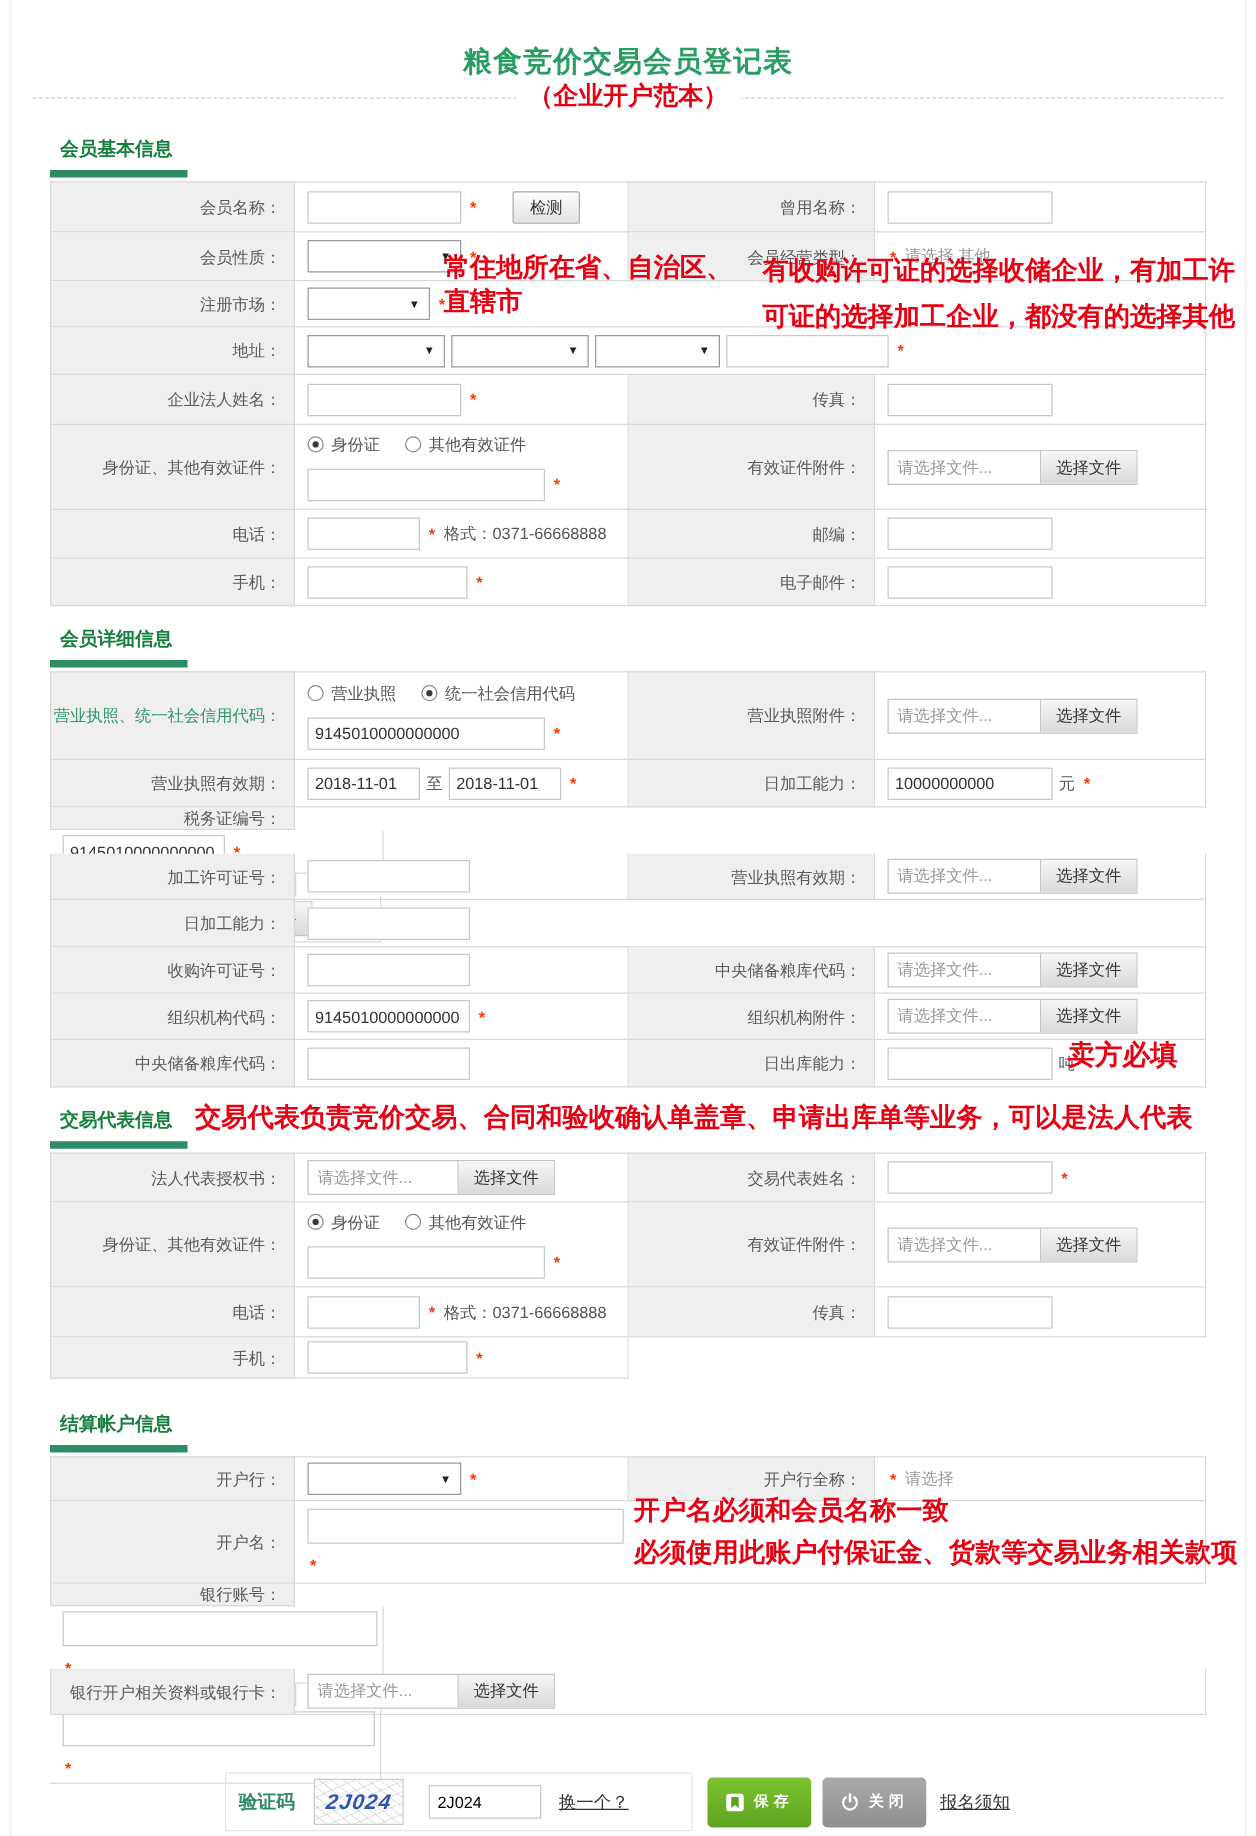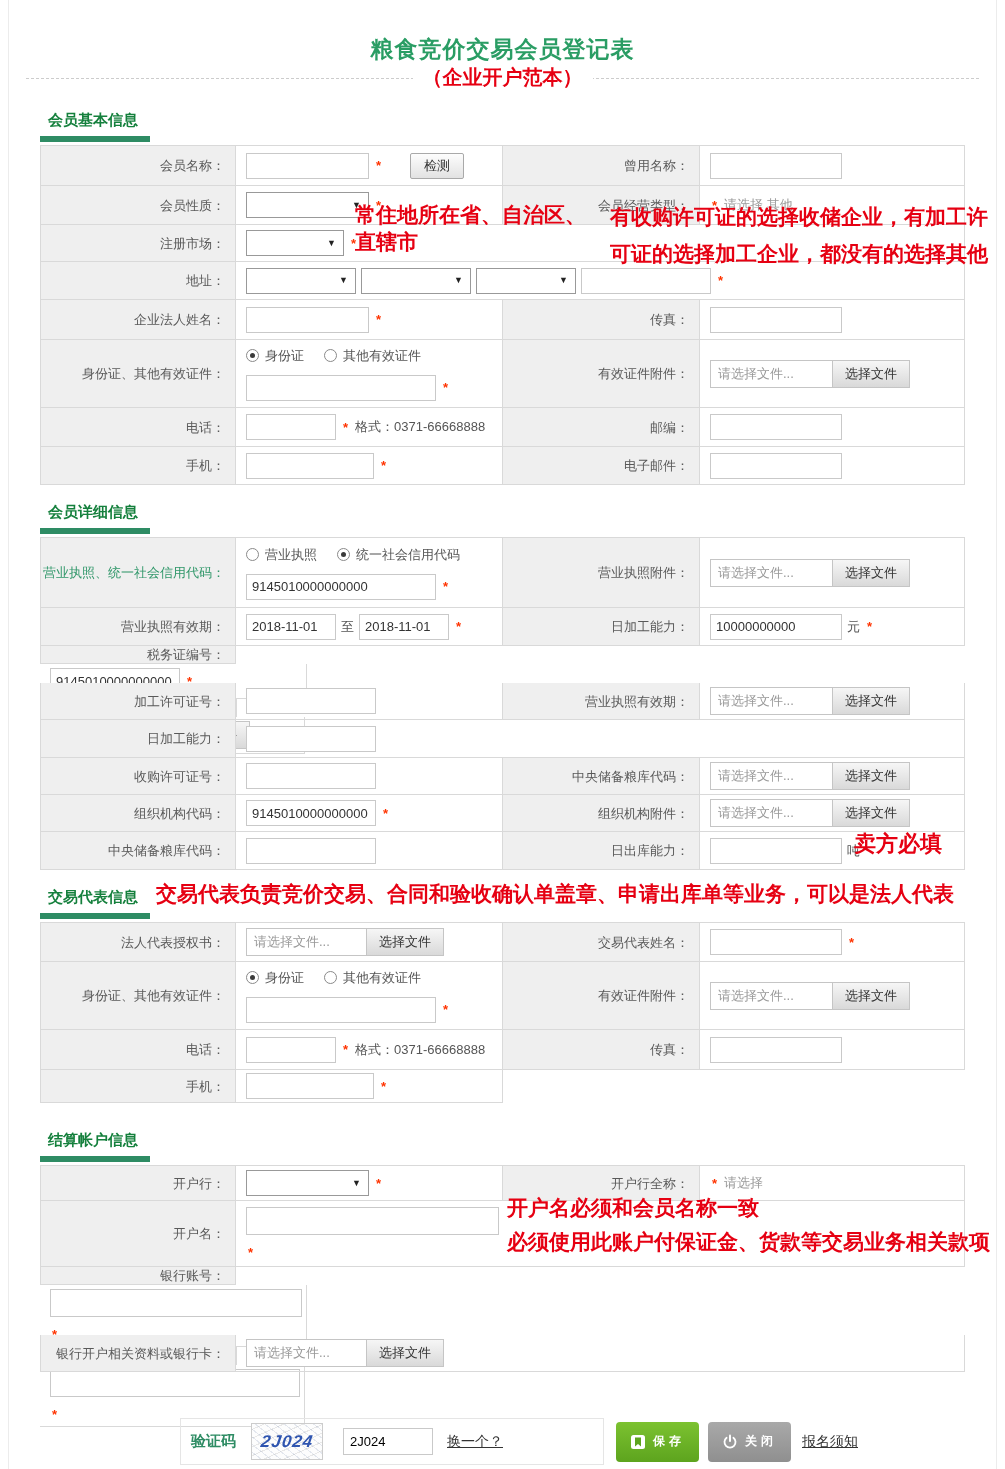--- a/index.html
+++ b/index.html
@@ -46,21 +46,21 @@
   .rt{font-size:13px; color:#555;}
   .brk{flex-basis:100%; height:0;}
   .note{position:absolute; color:var(--red); font-weight:bold; font-size:21px; white-space:pre-line; z-index:5;}
   .note-market{left:355px; top:201px; line-height:27px;}
   .note-biztype{left:610px; top:198px; line-height:37px;}
   .note-seller{left:854px; top:829px; font-size:22px; white-space:nowrap;}
   .note-rep{left:156px; top:880px; white-space:nowrap;}
   .note-acc1{left:507px; top:1194px; white-space:nowrap;}
   .note-acc2{left:507px; top:1228px; white-space:nowrap;}
   .footer{margin:46px 0 0 140px; display:flex; align-items:center;}
-  .captcha-box{width:424px; height:47px; border:1px solid #e5e5e5; display:flex; align-items:center; padding-left:10px;}
+  .captcha-box{width:374px; height:47px; border:1px solid #e5e5e5; display:flex; align-items:center; padding-left:10px;}
   .cap-label{color:var(--green); font-size:15px; font-weight:bold; margin-right:15px;}
   .captcha-img{position:relative; width:72px; height:37px; border:1px solid #ccc; background:#fdfdfd; overflow:hidden; display:flex; align-items:center; justify-content:center; cursor:pointer;
     background-image:repeating-linear-gradient(38deg, transparent 0 5px, rgba(110,130,170,.18) 5px 6px), repeating-linear-gradient(-24deg, transparent 0 7px, rgba(120,120,120,.16) 7px 8px);}
   .cap-text{font-size:17px; font-weight:bold; font-style:italic; color:#2f55b0; transform:skewX(-8deg); letter-spacing:1px;}
   .cap-input{width:90px; height:27px; border:1px solid var(--inp-bd); margin:0 14px 0 20px; padding:0 6px; font-size:13px; font-family:inherit;}
   .link{color:#333; font-size:14px; text-decoration:underline; cursor:pointer;}
   .btn{height:40px; display:inline-flex; align-items:center; gap:7px; border:none; border-radius:4px; color:#fff; font-size:12px; font-weight:bold; padding:13px 14px; letter-spacing:4px; font-family:inherit; cursor:pointer;}
   .btn-save{margin-left:12px; background:linear-gradient(#7cc230,#5da41e);}
   .btn-close{margin-left:9px; background:linear-gradient(#a9a9a9,#8f8f8f);}
   .btn svg{flex:0 0 auto;}

